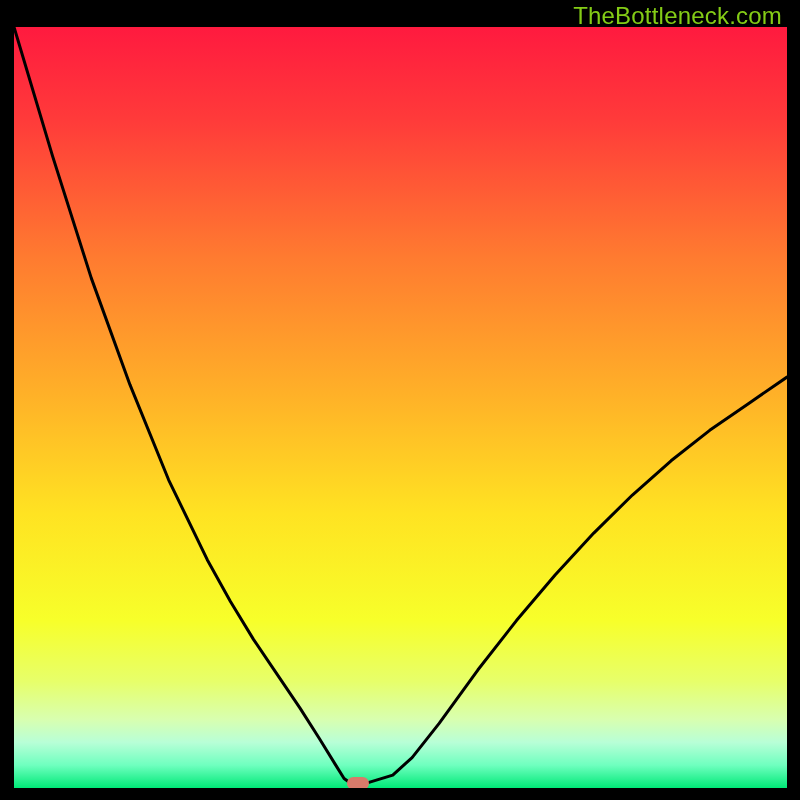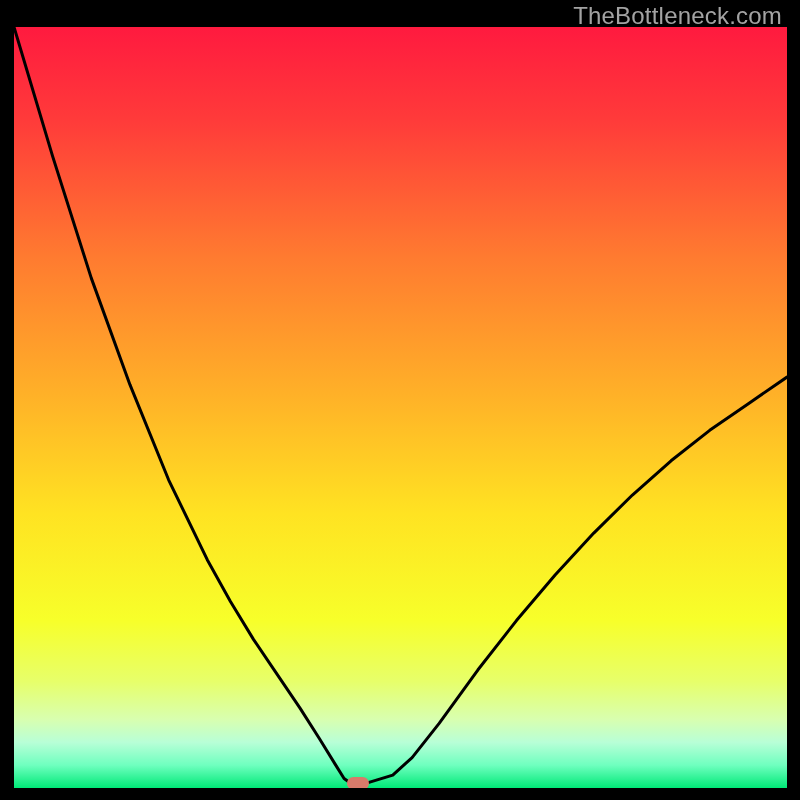--- a/index.html
+++ b/index.html
@@ -13,21 +13,21 @@
   .outer {
     width: 800px;
     height: 800px;
     background: #000000;
     position: relative;
   }
   .watermark {
     position: absolute;
     top: 2px;
     right: 18px;
-    color: #a3a3a3;
+    color: #84cc16;
     font-family: Arial, Helvetica, sans-serif;
     font-size: 24px;
     font-weight: 500;
     letter-spacing: 0.2px;
     z-index: 10;
   }
   .plot {
     position: absolute;
     left: 14px;
     right: 13px;

